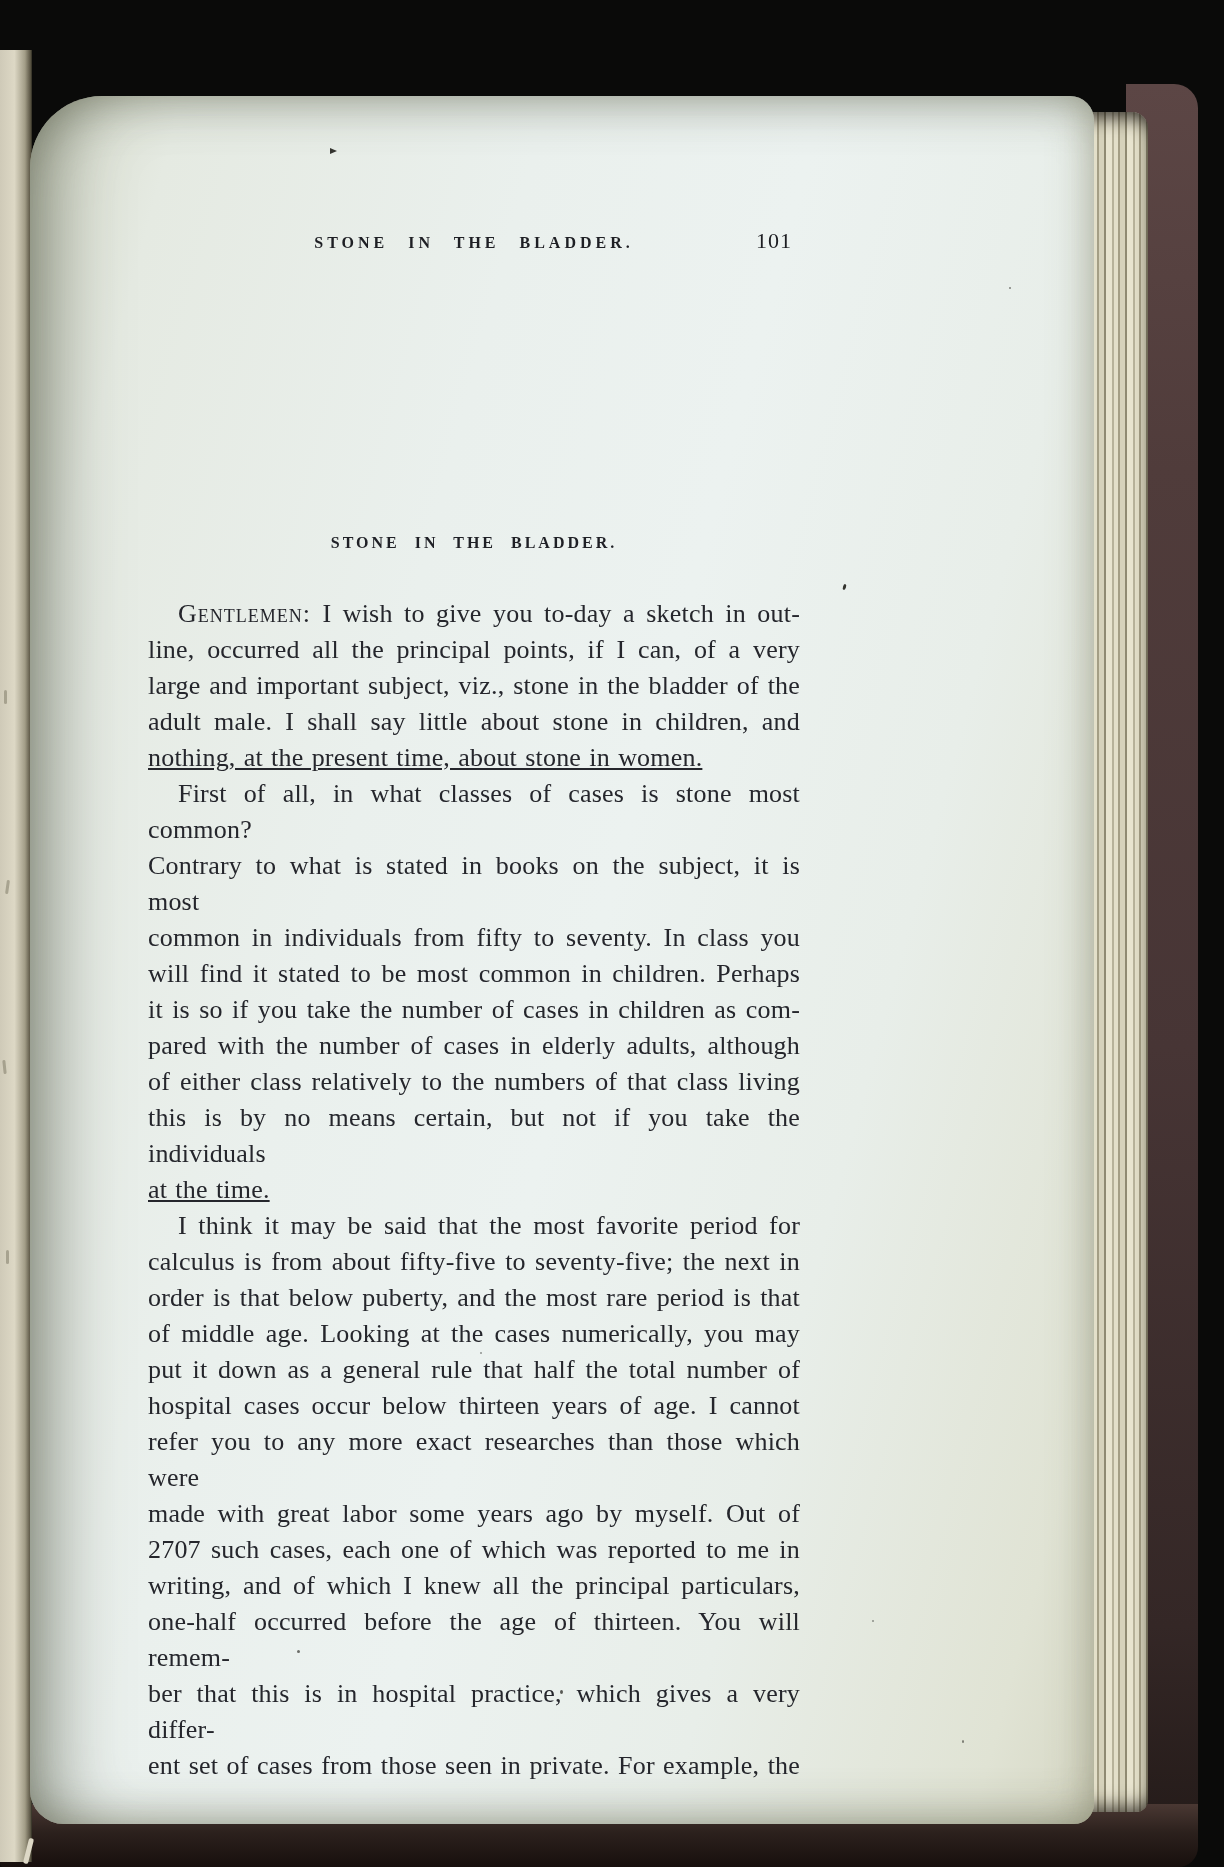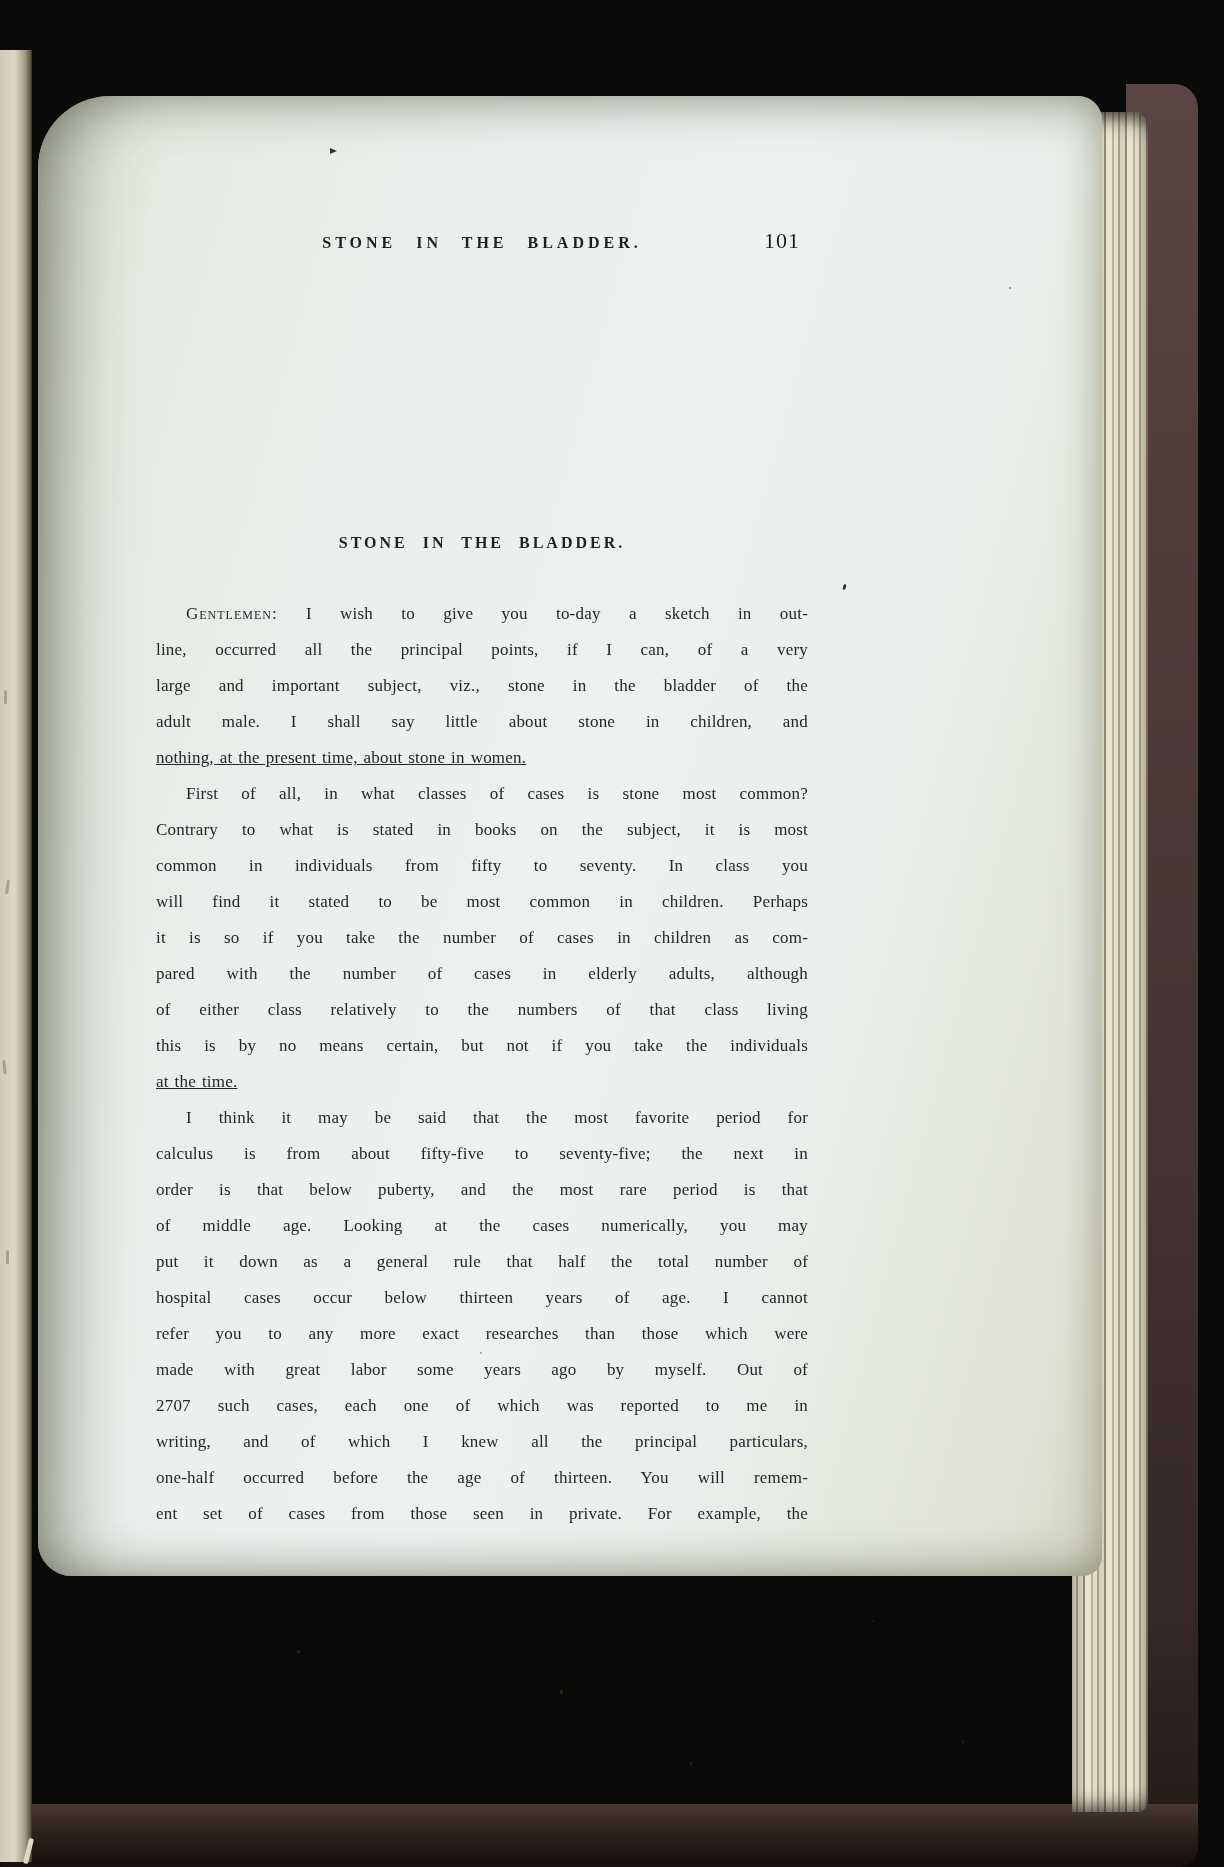--- a/index.html
+++ b/index.html
@@ -30,21 +30,21 @@
     box-shadow:inset 0 14px 18px -8px rgba(20,16,12,.8), inset 0 -14px 18px -8px rgba(20,16,12,.7);
   }
   
   .gutter-sliver{
     position:absolute;left:0;top:50px;width:32px;height:1812px;
     background:linear-gradient(90deg,#cfcab8 0%,#ddd8c5 45%,#a29d87 78%,#55503f 96%,#2c2a20 100%);
   }
   .ghost-mark{position:absolute;width:3px;height:14px;background:#6f6a56;opacity:.45;border-radius:2px;}
   
   .page{
-    position:absolute;left:38px;top:96px;width:1064px;height:1480px;
+    position:absolute;left:30px;top:96px;width:1064px;height:1728px;
     background:linear-gradient(105deg,#d8dccd 0%,#e5eae2 10%,#eaf0ed 34%,#ecf2f0 52%,#e8eee9 72%,#e0e3d4 92%,#d6d7c4 100%);
     border-radius:72px 24px 20px 34px;
     box-shadow:
       inset 52px 0 70px -28px rgba(78,84,66,.55),
       inset -16px 0 44px -14px rgba(140,138,108,.45),
       inset 0 26px 50px -22px rgba(105,112,96,.40),
       inset 0 -22px 46px -20px rgba(120,122,98,.45);
   }
   .textblock{position:absolute;left:118px;top:0;width:652px;height:100%;}
   .running-header{
@@ -60,21 +60,21 @@
     position:absolute;top:352px;left:0;width:100%;text-align:center;
     font-size:28px;letter-spacing:2.5px;color:#202127;
   }
   .lecture-subtitle{
     position:absolute;top:438px;left:0;width:100%;text-align:center;
     font-size:16px;font-weight:bold;letter-spacing:3px;word-spacing:8px;
     color:#1f2026;
   }
   .body-text{position:absolute;top:500px;left:0;width:100%;color:#25262c;}
   .line{
-    font-size:17px;line-height:36px;
+    font-size:26px;line-height:36px;
     text-align:justify;text-align-last:justify;
     letter-spacing:.2px;word-spacing:1.5px;
   }
   .line.first{text-indent:30px;}
   .line.lastfree{text-align-last:left;text-decoration:underline;}
   .sc{font-variant:small-caps;letter-spacing:1px;}
   
   .speck{position:absolute;background:#34342f;border-radius:50%;}
   .speck.tri{border-radius:0;clip-path:polygon(0 0,100% 50%,0 100%);}
   .white-tick{
@@ -124,20 +124,21 @@
             <div class="line">calculus is from about fifty-five to seventy-five; the next in</div>
             <div class="line">order is that below puberty, and the most rare period is that</div>
             <div class="line">of middle age.  Looking at the cases numerically, you may</div>
             <div class="line">put it down as a general rule that half the total number of</div>
             <div class="line">hospital cases occur below thirteen years of age.  I cannot</div>
             <div class="line">refer you to any more exact researches than those which were</div>
             <div class="line">made with great labor some years ago by myself.  Out of</div>
             <div class="line">2707 such cases, each one of which was reported to me in</div>
             <div class="line">writing, and of which I knew all the principal particulars,</div>
             <div class="line">one-half occurred before the age of thirteen.  You will remem-</div>
+            <div class="line">ber that this is in hospital practice, which gives a very differ-</div>
             <div class="line">ent set of cases from those seen in private.  For example, the</div>
           </div>
         </div>
     </div>
   </div>
 
   <div class="speck tri" style="left:330px;top:148px;width:7px;height:6px;"></div>
   <div class="speck" style="left:843px;top:584px;width:3px;height:6px;transform:rotate(18deg);"></div>
   <div class="speck" style="left:1009px;top:287px;width:2px;height:2px;opacity:.6;"></div>
   <div class="speck" style="left:297px;top:1650px;width:3px;height:3px;opacity:.7;"></div>

